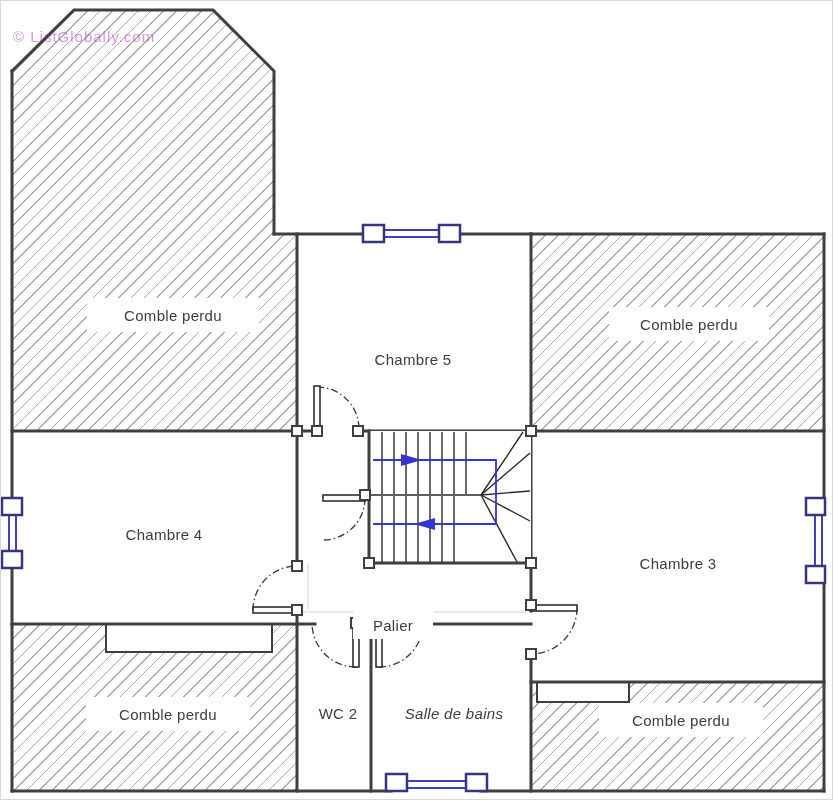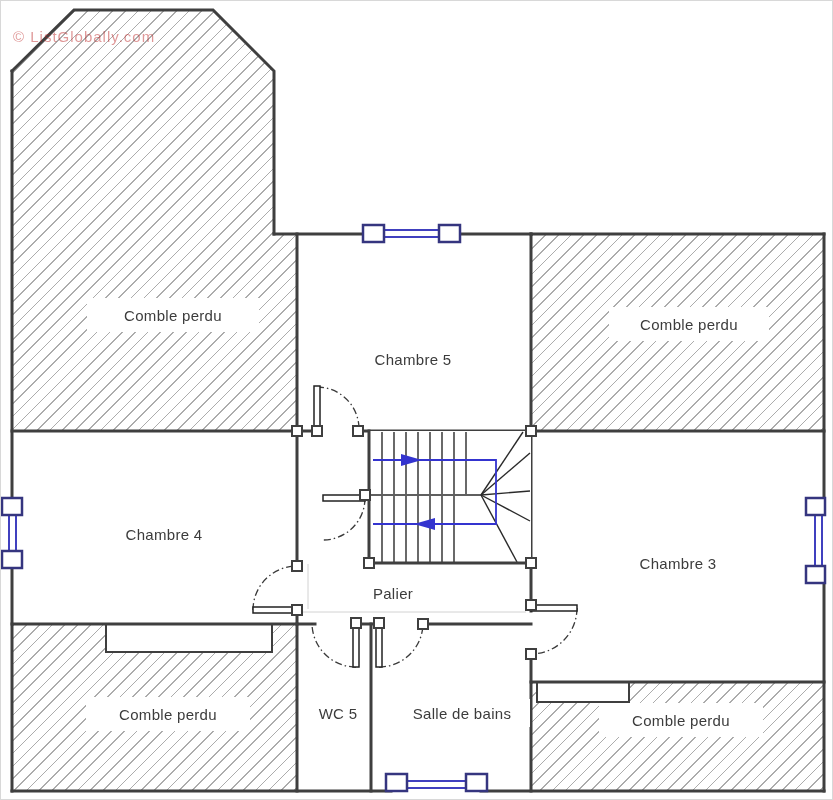--- a/index.html
+++ b/index.html
@@ -13,21 +13,21 @@
     background:repeating-linear-gradient(135deg,#acacac 0,#acacac 1.2px,transparent 1.2px,transparent 9px);
   }
   .whitepatch{position:absolute;background:#fff;}
   svg.lines{position:absolute;left:0;top:0;}
   .room-label{
     position:absolute;display:flex;align-items:center;justify-content:center;
     background:#fff;font-size:15px;letter-spacing:.3px;white-space:nowrap;
   }
   .watermark{
     position:absolute;left:12px;top:27px;font-size:15px;letter-spacing:1px;
-    color:#b91c1c;opacity:.45;
+    color:#a21caf;opacity:.45;
   }
 </style>
 </head>
 <body>
 
 <div class="plan">
 
   <div class="hatch" style="left:11px;top:8px;width:284px;height:421px;
               clip-path:polygon(0 62px,62px 0,201px 0,262px 62px,262px 225px,100% 225px,100% 100%,0 100%);"></div>
   <div class="hatch" style="left:531px;top:234px;width:292px;height:196px;"></div>
@@ -167,20 +167,20 @@
         <rect x="805" y="565" width="19" height="17"></rect>
       </g>
     </g>
   </svg>
 
   <div class="room-label" style="left:86px;top:297px;width:172px;height:34px;">Comble perdu</div>
   <div class="room-label" style="left:342px;top:319px;width:140px;height:30px;margin-top:24px;">Chambre 5</div>
   <div class="room-label" style="left:608px;top:306px;width:160px;height:34px;">Comble perdu</div>
   <div class="room-label" style="left:93px;top:518px;width:140px;height:30px;">Chambre 4</div>
   <div class="room-label" style="left:607px;top:531px;width:140px;height:30px;margin-top:16px;">Chambre 3</div>
-  <div class="room-label" style="left:352px;top:578px;width:80px;height:28px;text-align:right;">Palier</div>
-  <div class="room-label" style="left:308px;top:698px;width:58px;height:28px;">WC 5</div>
-  <div class="room-label" style="left:393px;top:698px;width:136px;height:28px;">Salle de bains</div>
+  <div class="room-label" style="left:352px;top:610px;width:80px;height:28px;text-align:right;">Palier</div>
+  <div class="room-label" style="left:308px;top:698px;width:58px;height:28px;">WC 2</div>
+  <div class="room-label" style="left:385px;top:698px;width:136px;height:28px;font-style:italic;">Salle de bains</div>
   <div class="room-label" style="left:85px;top:696px;width:164px;height:34px;">Comble perdu</div>
   <div class="room-label" style="left:598px;top:702px;width:164px;height:34px;">Comble perdu</div>
 
   <div class="watermark">© ListGlobally.com</div>
 </div>
 
 </body></html>

